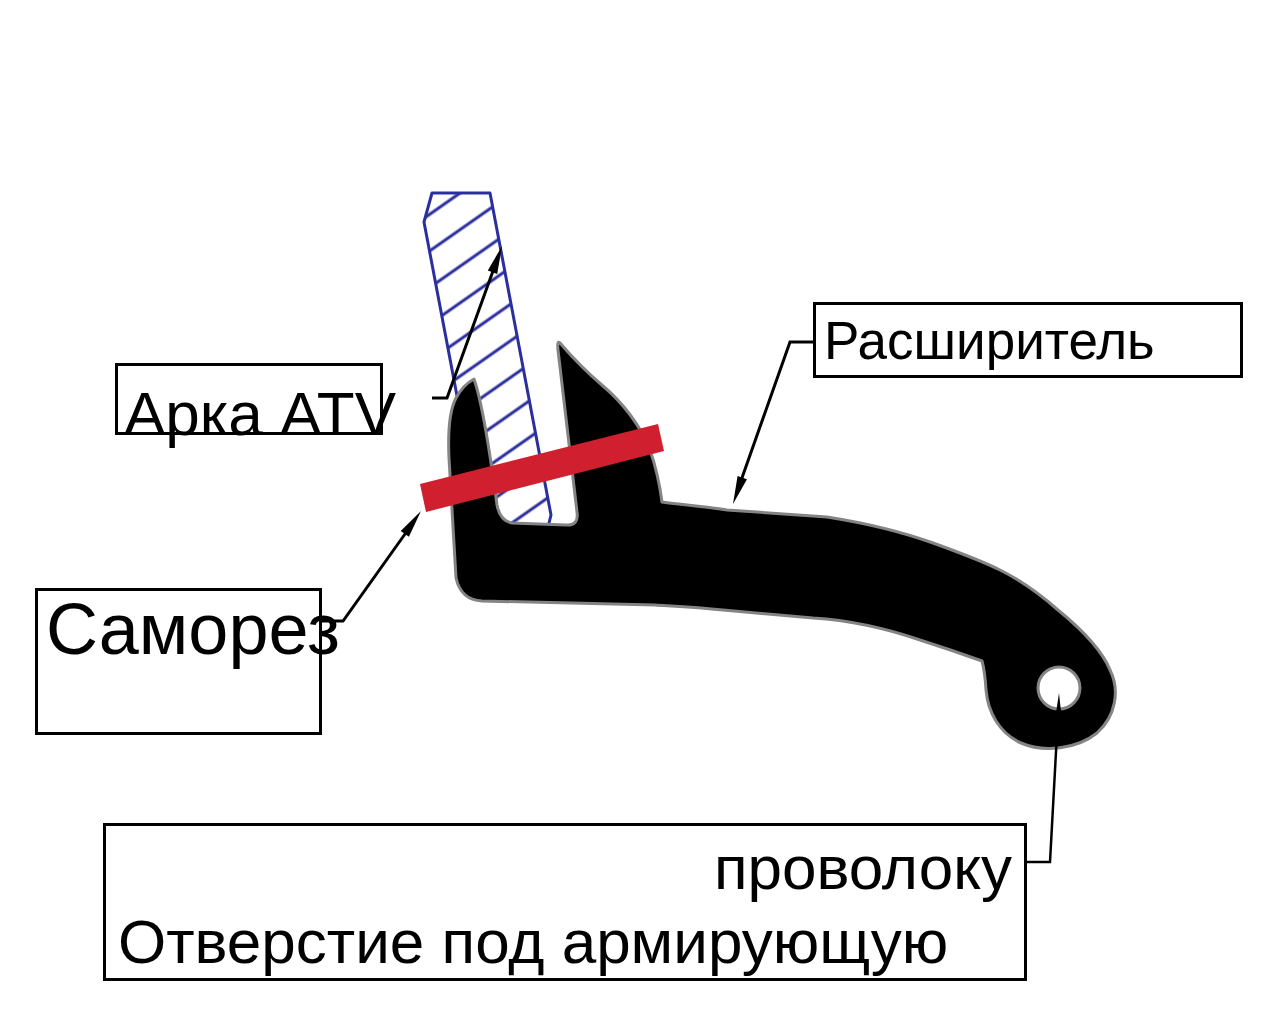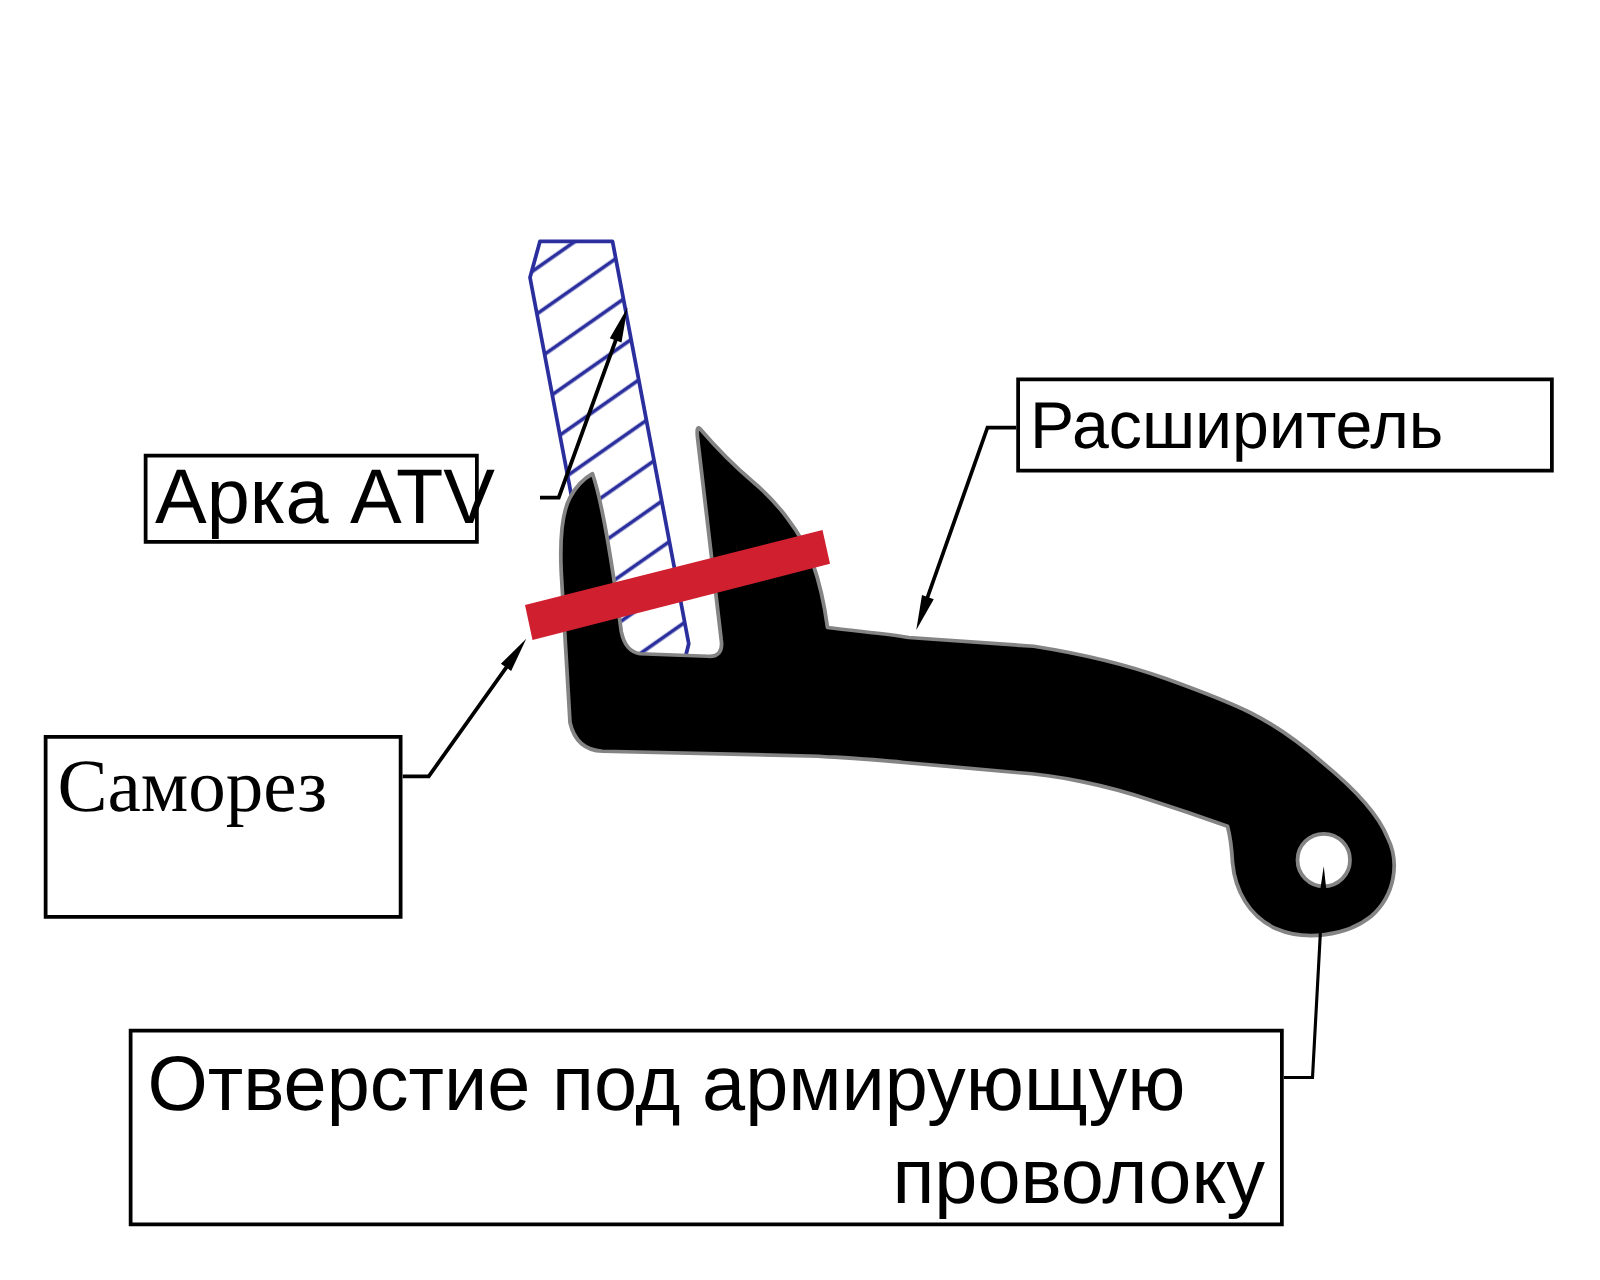--- a/index.html
+++ b/index.html
@@ -12,23 +12,23 @@
   }
   #diagram{position:absolute;left:0;top:0;}
   .box{
     position:absolute;
     box-sizing:border-box;
     background:#ffffff;
     border:3px solid #000000;
     color:#000000;
     white-space:nowrap;
   }
-  #label-arch{left:115px;top:363px;width:268px;height:72px;font-size:62px;line-height:64px;padding:0 0 0 6px;}
+  #label-arch{left:115px;top:363px;width:268px;height:72px;font-size:62px;line-height:64px;padding:16px 0 0 6px;}
   #label-expander{left:813px;top:302px;width:430px;height:76px;font-size:53px;line-height:68px;padding:2px 0 0 8px;}
-  #label-screw{left:35px;top:588px;width:287px;height:147px;font-size:60px;line-height:71px;padding:3px 0 0 8px;font-family:Liberation Serif, serif;}
+  #label-screw{left:35px;top:588px;width:287px;height:147px;font-size:72px;line-height:71px;padding:3px 0 0 8px;}
   #label-hole{left:103px;top:823px;width:924px;height:158px;font-size:62px;line-height:74px;padding:5px 12px 0 12px;}
   #label-hole .line2{text-align:right;}
   .line{display:block;}
 </style>
 </head>
 <body>
 
 <svg id="diagram" width="1280" height="1024" viewBox="0 0 1280 1024">
   <defs>
     <pattern id="hatch" width="30" height="30" patternUnits="userSpaceOnUse" patternTransform="rotate(-35)">
@@ -104,15 +104,15 @@
 
 <div id="label-expander" class="box">
   <span class="line">Расширитель</span>
 </div>
 
 <div id="label-screw" class="box">
   <span class="line line1">Саморез</span>
 </div>
 
 <div id="label-hole" class="box">
+  <span class="line line2">проволоку</span>
   <span class="line line1">Отверстие под армирующую</span>
-  <span class="line line2">проволоку</span>
 </div>
 
 </body></html>

